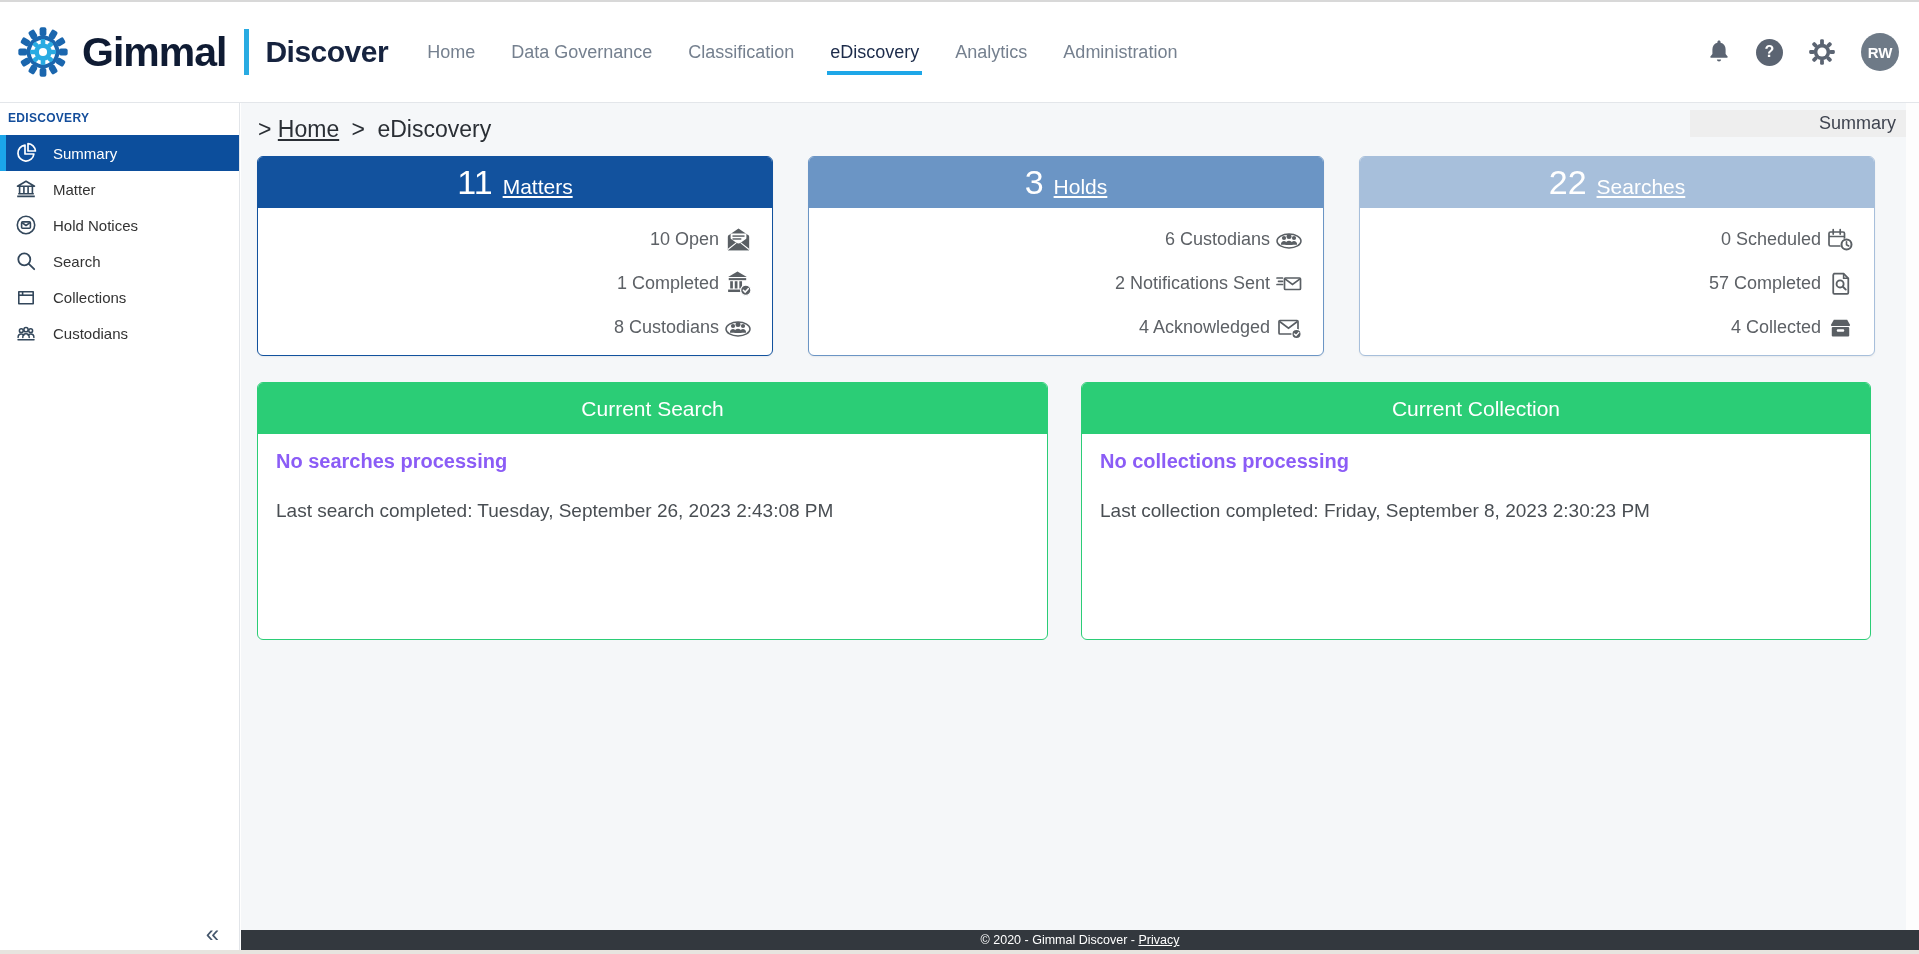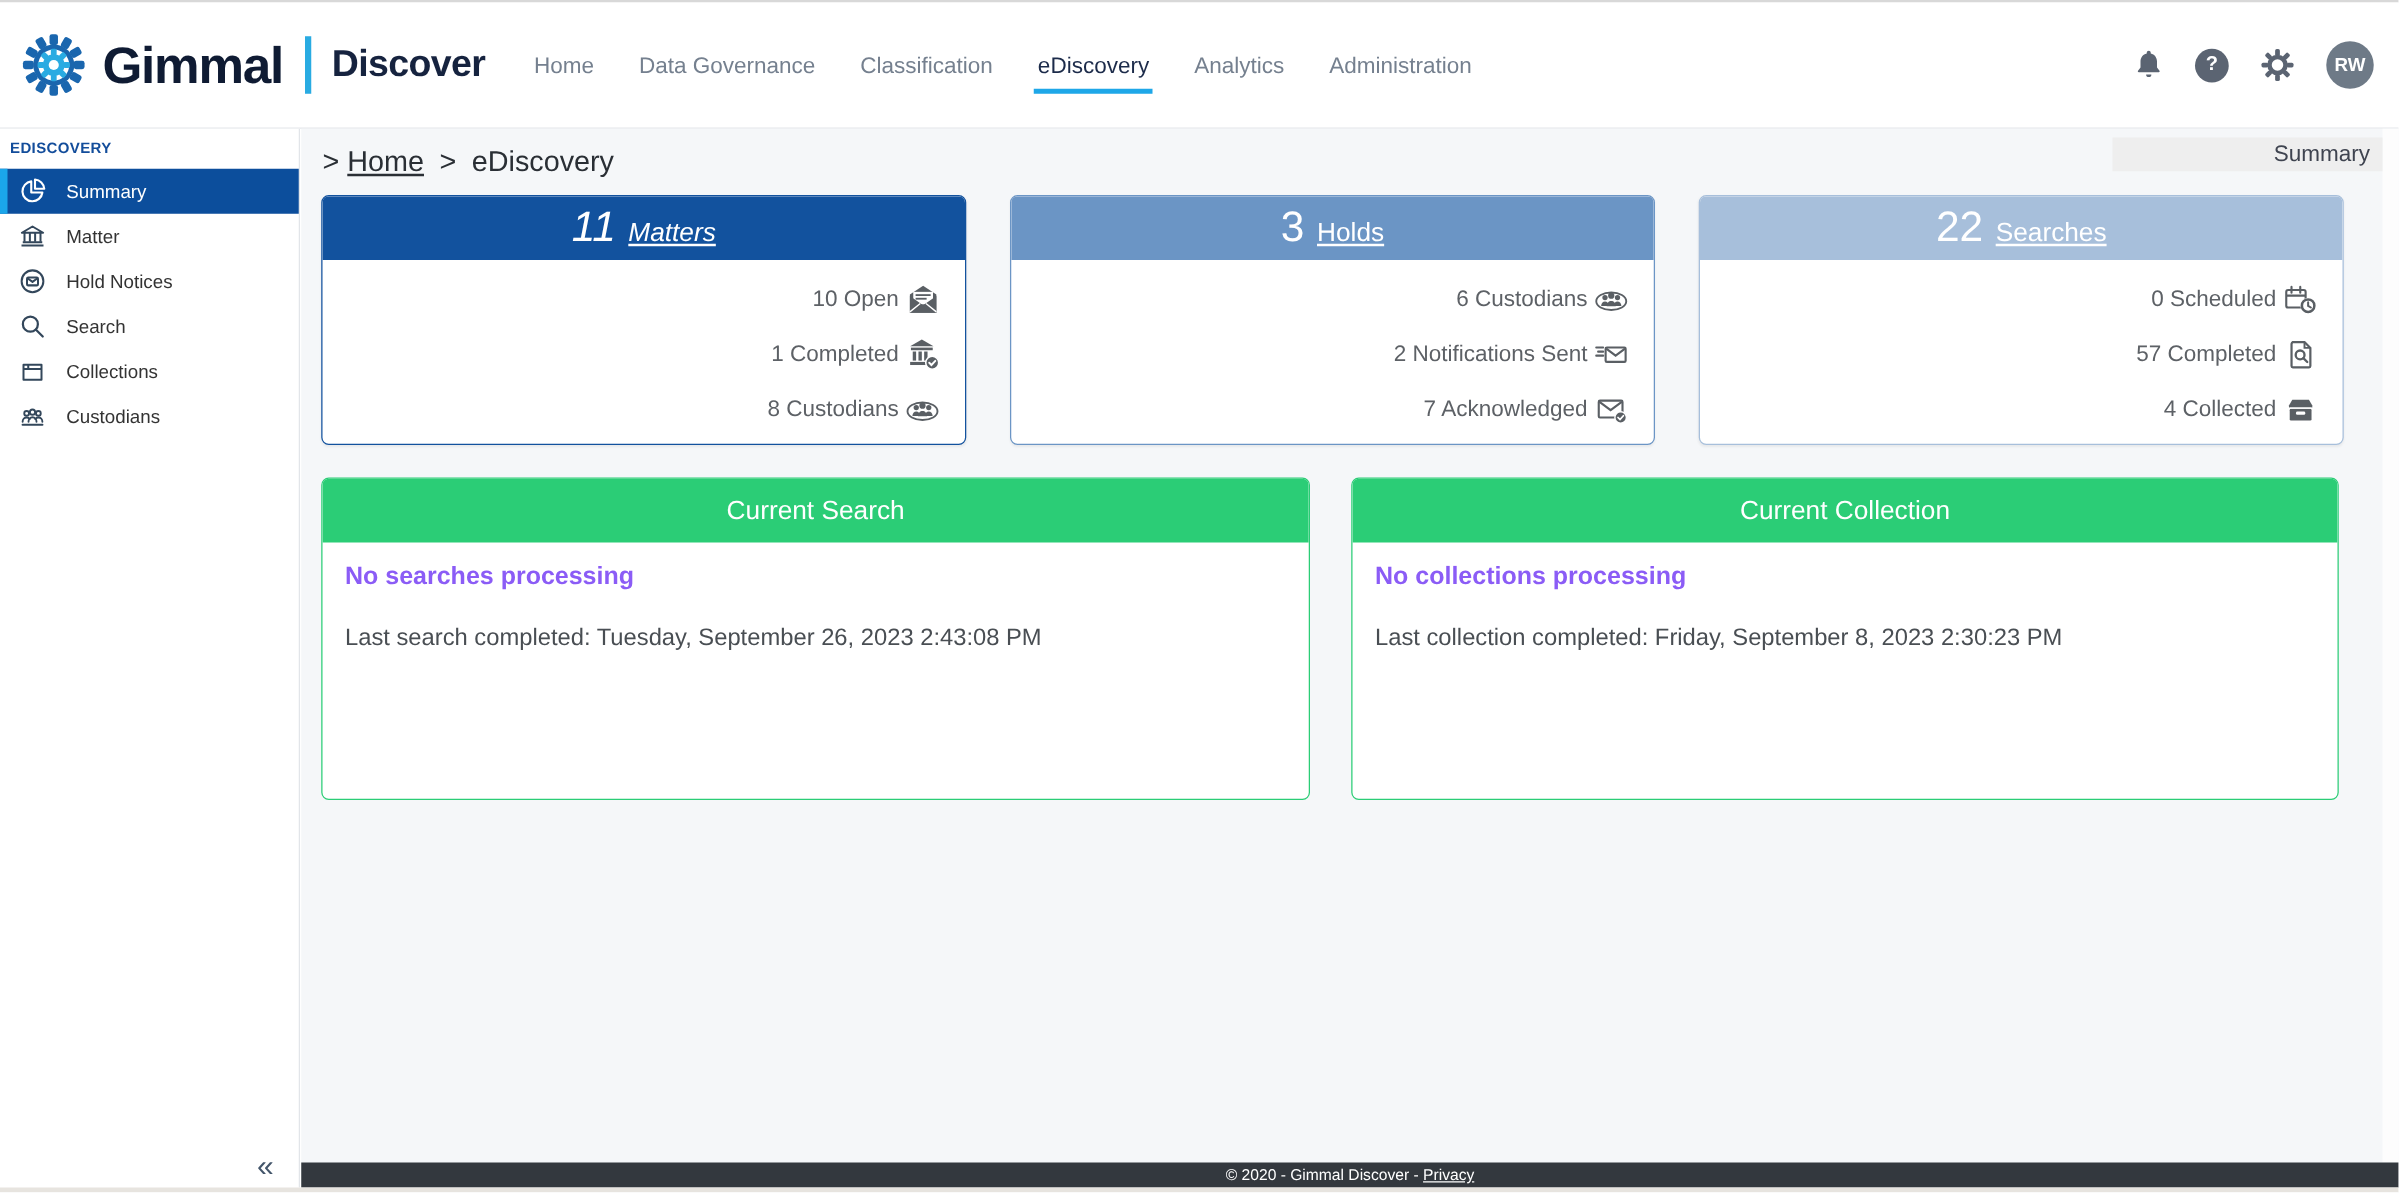--- a/index.html
+++ b/index.html
@@ -53,21 +53,21 @@
                 font-size:18px; color:#3f4450; text-align:right; line-height:27px; padding-right:10px; }
 
   
   .stat-row { position:absolute; top:53px; left:16px; display:flex; gap:35px; }
   .stat-card { width:516px; height:200px; background:#fff; border-radius:6px; overflow:hidden;
                box-shadow:0 1px 2px rgba(0,0,0,.06); }
   .stat-head { height:51px; display:flex; align-items:baseline; justify-content:center; gap:10px;
                color:#fff; padding-top:7px; }
   .stat-count { font-size:34px; line-height:1.1; }
   .stat-label { font-size:21px; text-decoration:underline; cursor:pointer; }
-  .card-matters { border:1px solid #12529e; } .card-matters .stat-head { background:#12529e;font-style:italic; }
+  .card-matters { border:1px solid #12529e; } .card-matters .stat-head { background:#12529e; }
   .card-holds { border:1px solid #6b95c5; } .card-holds .stat-head { background:#6b95c5; }
   .card-searches { border:1px solid #a7bfdb; } .card-searches .stat-head { background:#a7bfdb; }
   .stat-body { padding:9px 20px 0 20px; }
   .stat-line { height:44px; display:flex; justify-content:flex-end; align-items:center; gap:5px;
                font-size:18px; color:#5d6166; }
   .stat-line .m-icon { width:28px; height:28px; flex:0 0 28px; display:flex; align-items:center; justify-content:center; }
 
   
   .status-row { position:absolute; top:279px; left:16px; display:flex; gap:33px; }
   .status-card { height:258px; background:#fff; border:1px solid #2bcd76; border-radius:6px; overflow:hidden; }
@@ -334,21 +334,21 @@
             <span>2 Notifications Sent</span>
             <span class="m-icon">
               <svg width="29" height="27" viewBox="0 0 28 26" fill="none" stroke="#5a5f64" stroke-width="1.7">
                 <rect x="9.5" y="7.5" width="16" height="11.5" rx="1"></rect>
                 <path d="M10 8.4l7.5 5.6L25 8.4"></path>
                 <path stroke-linecap="round" d="M2 7.5h5.5M3.5 10.8h4M2 14h5.5"></path>
               </svg>
             </span>
           </div>
           <div class="stat-line">
-            <span>7 Acknowledged</span>
+            <span>4 Acknowledged</span>
             <span class="m-icon">
               <svg width="29" height="27" viewBox="0 0 28 26">
                 <rect x="4" y="6" width="19" height="13.5" rx="1" fill="none" stroke="#5a5f64" stroke-width="1.7"></rect>
                 <path d="M4.6 7l8.9 6.6L22.4 7" fill="none" stroke="#5a5f64" stroke-width="1.7"></path>
                 <circle cx="21.5" cy="19.5" r="4.6" fill="#5a5f64" stroke="#fff" stroke-width="1.1"></circle>
                 <path d="M19.4 19.5l1.6 1.6 2.7-3" stroke="#fff" stroke-width="1.4" fill="none" stroke-linecap="round"></path>
               </svg>
             </span>
           </div>
         </div>

